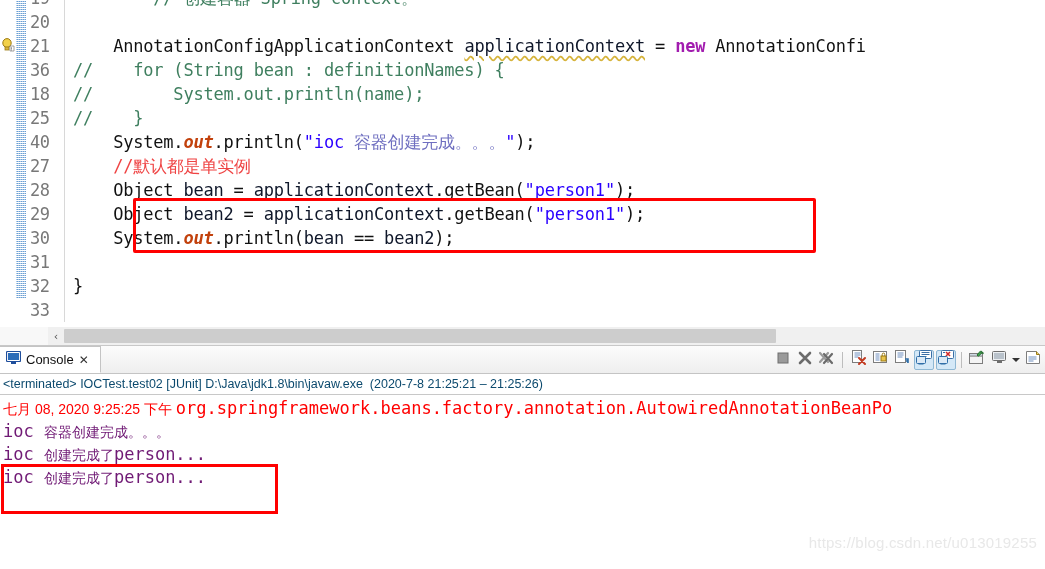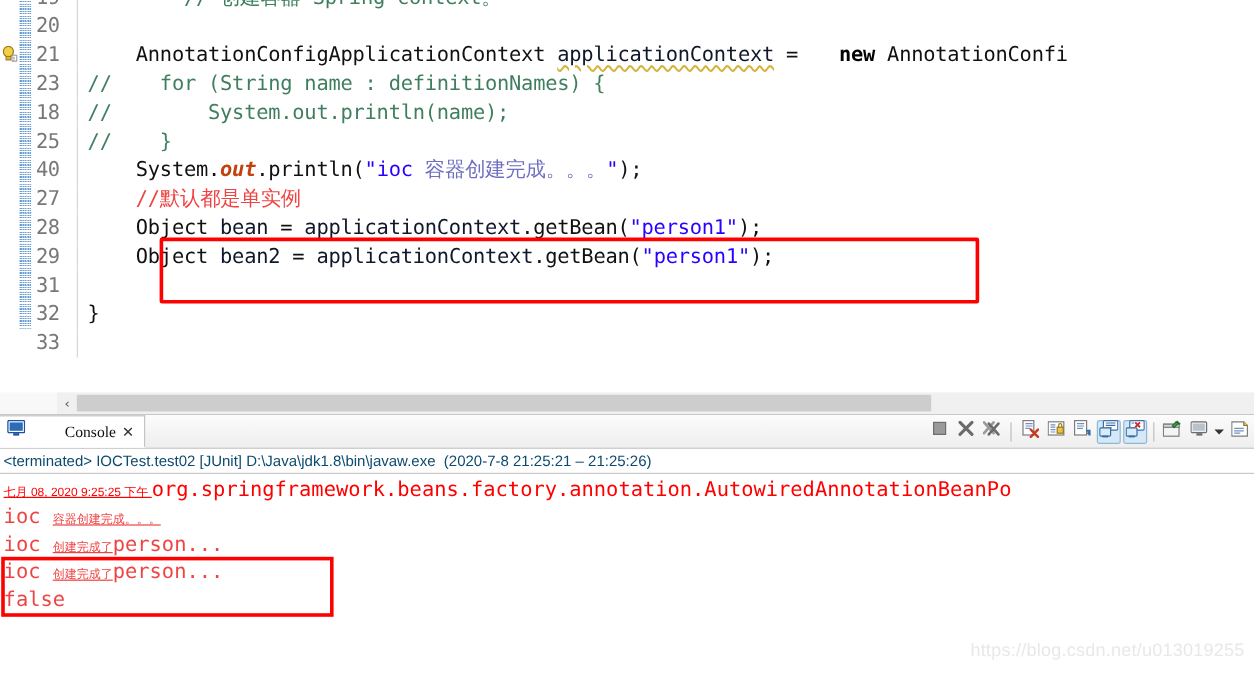--- a/index.html
+++ b/index.html
@@ -67,21 +67,21 @@
     flex: 1 1 auto;
     padding-left: 8px;
     font-family: "DejaVu Sans Mono", monospace;
     font-size: 17px;
     color: #111111;
     line-height: 24px;
     letter-spacing: -0.2px;
   }
   .cmt      { color: #3f7f5f; }
   .cmt-cn   { color: #ef4444; }
-  .kw       { color: #000000; font-weight: bold; margin-left: 24px; }
+  .kw       { color: #a21caf; font-weight: bold; }
   .str      { color: #2a00ff; }
   .str-cn   { color: #6f6fc0; }
   .fld      { color: #c2410c; font-style: italic; font-weight: bold; }
   .local    { color: #0f172a; }
   .warnu {
     text-decoration: underline;
     text-decoration-style: wavy;
     text-decoration-color: #d6b43c;
     text-underline-offset: 3px;
   }
@@ -152,22 +152,21 @@
     padding: 0 8px 0 6px;
     background: #ffffff;
     border-right: 1px solid #c4c4c4;
     border-top: 1px solid #c4c4c4;
     border-bottom: 1px solid #ffffff;
     min-width: 86px;
   }
   #console-tab .tab-label {
     font-size: 13px;
     color: #111;
-    font-family: Liberation Serif, serif;
-    margin-left: 28px;
+    font-family: Liberation Sans, sans-serif;
   }
   .tab-close {
     font-size: 12px; color: #333;
     font-family: "DejaVu Sans", sans-serif;
     line-height: 1;
   }
   #console-toolbar {
     margin-left: auto;
     display: flex;
     align-items: center;
@@ -216,24 +215,23 @@
   .con-line {
     height: 23px;
     line-height: 23px;
     white-space: pre;
     font-family: "DejaVu Sans Mono", monospace;
     font-size: 17px;
   }
   .con-red { color: #ff0000; }
   .cn-small {
     font-family: "Liberation Sans", sans-serif;
-    font-size: 10px;
-    text-decoration: underline;
-  }
-  .con-black { color: #ef4444; }
+    font-size: 14px;
+  }
+  .con-black { color: #701a75; }
   #console-highlight-box {
     position: absolute;
     left: 1px; top: 69px;
     width: 277px; height: 50px;
     border: 3px solid #ff0000;
     box-sizing: border-box;
     pointer-events: none;
   }
   #watermark {
     position: absolute;
@@ -250,27 +248,28 @@
 <div id="editor">
   <div class="code-area" id="code-area">
       <div class="code-row"><div class="mark-col"></div><div class="fold-col"></div><div class="lineno">19</div><div class="gutter-sep"></div><div class="code-text"><span>        </span><span class="cmt">// 创建容器 Spring context。</span></div></div>
       <div class="code-row"><div class="mark-col"></div><div class="fold-col"></div><div class="lineno">20</div><div class="gutter-sep"></div><div class="code-text"></div></div>
       <div class="code-row"><div class="mark-col"><svg class="warn-marker" width="14" height="15" viewBox="0 0 14 15">
             <ellipse cx="6" cy="5" rx="4.2" ry="4.4" fill="#f2d14a" stroke="#9c7a12" stroke-width="1"></ellipse>
             <rect x="4" y="9" width="4" height="3" fill="#d9b43c" stroke="#9c7a12" stroke-width="0.8"></rect>
             <path d="M9 8 l4 0 l0 5 l-4 0 z" fill="#ffffff" stroke="#8a8a8a" stroke-width="0.8"></path>
             <text x="9.6" y="12.6" font-size="5" fill="#333" font-family="DejaVu Sans, sans-serif">!</text>
           </svg></div><div class="fold-col"></div><div class="lineno">21</div><div class="gutter-sep"></div><div class="code-text"><span>    </span><span>AnnotationConfigApplicationContext </span><span class="local warnu">applicationContext</span><span> = </span><span class="kw">new</span><span> AnnotationConfi</span></div></div>
-      <div class="code-row"><div class="mark-col"></div><div class="fold-col"></div><div class="lineno">23</div><div class="gutter-sep"></div><div class="code-text"><span class="cmt">//</span><span class="cmt">    for (String name : definitionNames) {</span></div></div>
+      <div class="code-row"><div class="mark-col"></div><div class="fold-col"></div><div class="lineno">36</div><div class="gutter-sep"></div><div class="code-text"><span class="cmt">//</span><span class="cmt">    for (String bean : definitionNames) {</span></div></div>
       <div class="code-row"><div class="mark-col"></div><div class="fold-col"></div><div class="lineno">18</div><div class="gutter-sep"></div><div class="code-text"><span class="cmt">//</span><span class="cmt">        System.out.println(name);</span></div></div>
       <div class="code-row"><div class="mark-col"></div><div class="fold-col"></div><div class="lineno">25</div><div class="gutter-sep"></div><div class="code-text"><span class="cmt">//</span><span class="cmt">    }</span></div></div>
       <div class="code-row"><div class="mark-col"></div><div class="fold-col"></div><div class="lineno">40</div><div class="gutter-sep"></div><div class="code-text"><span>    System.</span><span class="fld">out</span><span>.println(</span><span class="str">"ioc </span><span class="str-cn">容器创建完成。。。</span><span class="str">"</span><span>);</span></div></div>
       <div class="code-row"><div class="mark-col"></div><div class="fold-col"></div><div class="lineno">27</div><div class="gutter-sep"></div><div class="code-text"><span class="cmt-cn">    //默认都是单实例</span></div></div>
       <div class="code-row"><div class="mark-col"></div><div class="fold-col"></div><div class="lineno">28</div><div class="gutter-sep"></div><div class="code-text"><span>    Object </span><span class="local">bean</span><span> = </span><span class="local">applicationContext</span><span>.getBean(</span><span class="str">"person1"</span><span>);</span></div></div>
       <div class="code-row"><div class="mark-col"></div><div class="fold-col"></div><div class="lineno">29</div><div class="gutter-sep"></div><div class="code-text"><span>    Object </span><span class="local">bean2</span><span> = </span><span class="local">applicationContext</span><span>.getBean(</span><span class="str">"person1"</span><span>);</span></div></div>
+      <div class="code-row"><div class="mark-col"></div><div class="fold-col"></div><div class="lineno">30</div><div class="gutter-sep"></div><div class="code-text"><span>    System.</span><span class="fld">out</span><span>.println(</span><span class="local">bean</span><span> == </span><span class="local">bean2</span><span>);</span></div></div>
       <div class="code-row"><div class="mark-col"></div><div class="fold-col"></div><div class="lineno">31</div><div class="gutter-sep"></div><div class="code-text"></div></div>
       <div class="code-row"><div class="mark-col"></div><div class="fold-col"></div><div class="lineno">32</div><div class="gutter-sep"></div><div class="code-text"><span>}</span></div></div>
       <div class="code-row"><div class="mark-col"></div><div class="fold-col blank"></div><div class="lineno">33</div><div class="gutter-sep"></div><div class="code-text"></div></div>
     </div>
 
   <div id="code-highlight-box"></div>
 
   <div id="editor-bottom-strip"></div>
   <div id="editor-hscroll">
     <div id="hscroll-left-arrow">‹</div>
@@ -383,19 +382,18 @@
   </div>
 
   <div id="console-status">&lt;terminated&gt; IOCTest.test02 [JUnit] D:\Java\jdk1.8\bin\javaw.exe  (2020-7-8 21:25:21 – 21:25:26)</div>
 
   <div id="console-output">
     <div id="console-lines">
         <div class="con-line con-red"><span class="cn-small">七月 08, 2020 9:25:25 下午 </span><span>org.springframework.beans.factory.annotation.AutowiredAnnotationBeanPo</span></div>
         <div class="con-line con-black"><span>ioc </span><span class="cn-small">容器创建完成。。。</span></div>
         <div class="con-line con-black"><span>ioc </span><span class="cn-small">创建完成了</span><span>person...</span></div>
         <div class="con-line con-black"><span>ioc </span><span class="cn-small">创建完成了</span><span>person...</span></div>
-        <div class="con-line con-black"><span>false</span></div>
       </div>
     <div id="console-highlight-box"></div>
   </div>
 
   <div id="watermark">https://blog.csdn.net/u013019255</div>
 </div>
 
 </body></html>

